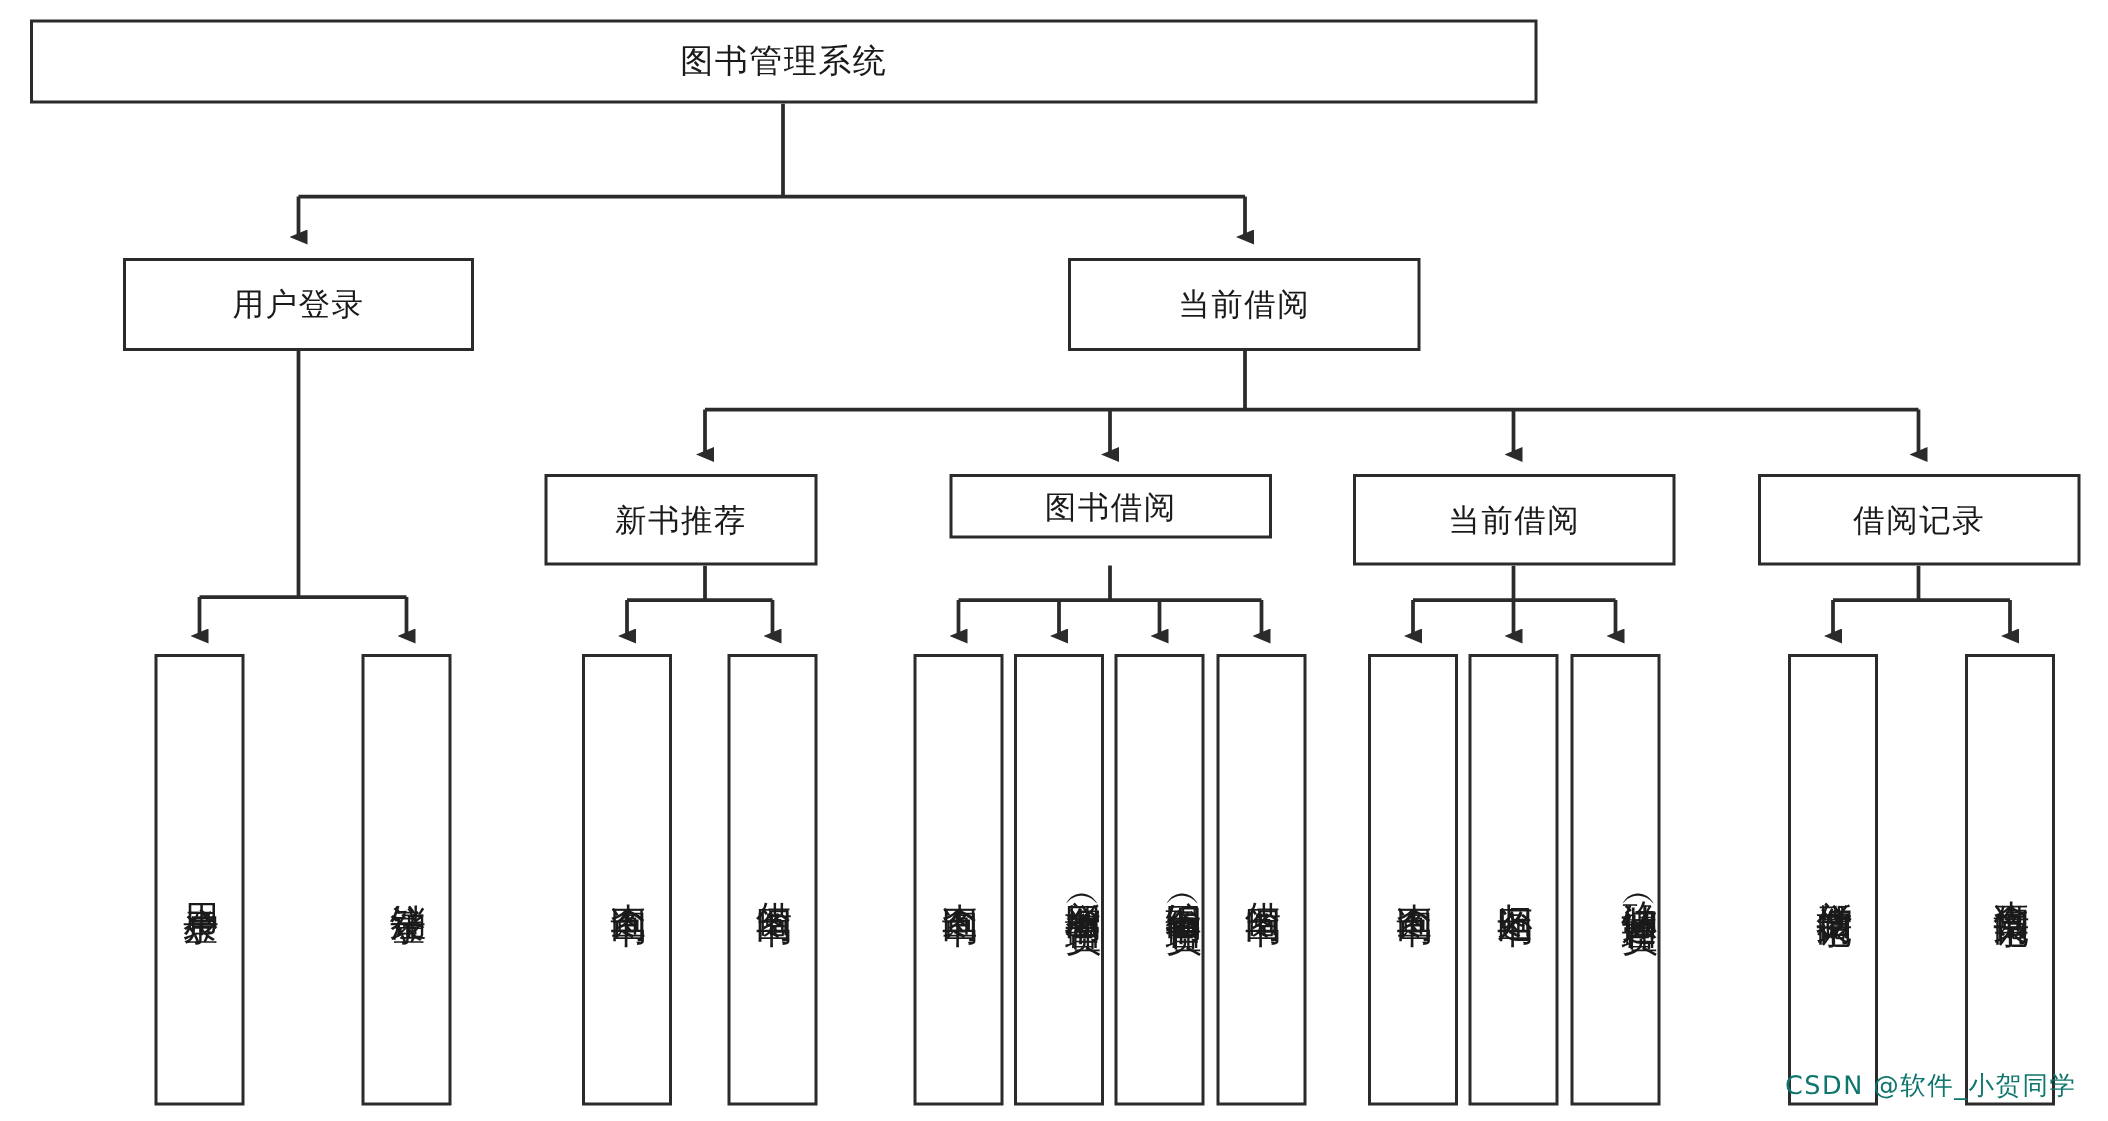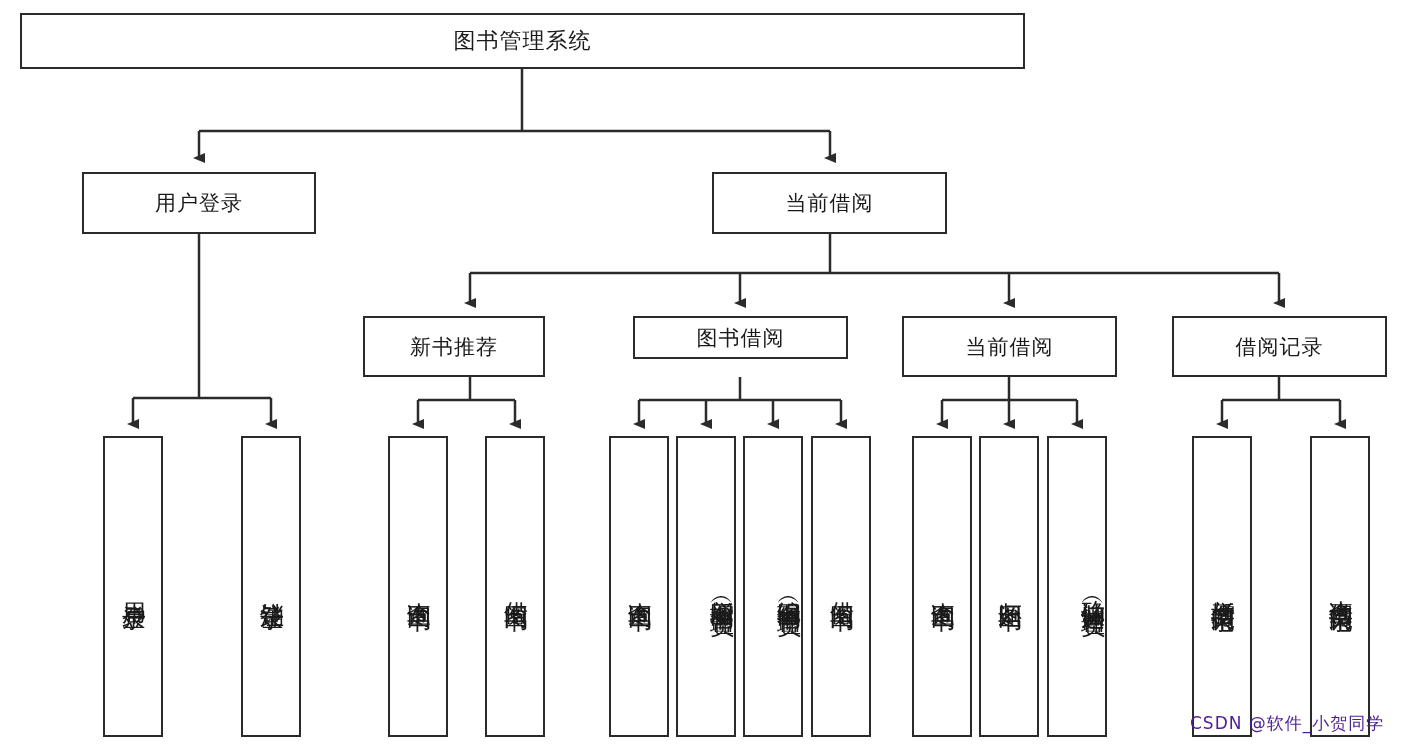--- a/index.html
+++ b/index.html
@@ -20,21 +20,21 @@
   .node.title{font-size:22px;letter-spacing:1px;}
   .node.leaf{
     writing-mode:vertical-rl;text-orientation:upright;
     font-size:24px;line-height:1.08;letter-spacing:2px;
     align-items:flex-start;justify-content:center;
     padding-top:6px;
   }
   .node.leaf.mid{align-items:center;padding-top:0;}
   .watermark{
     position:absolute;left:1190px;top:712px;
-    font-size:17px;color:#4c1d95;letter-spacing:1px;
+    font-size:17px;color:#0f766e;letter-spacing:1px;
     white-space:nowrap;
   }
 </style>
 </head>
 <body>
 
 <div id="stage">
 
   <svg id="wires" viewBox="0 0 1405 747">
     <defs>

